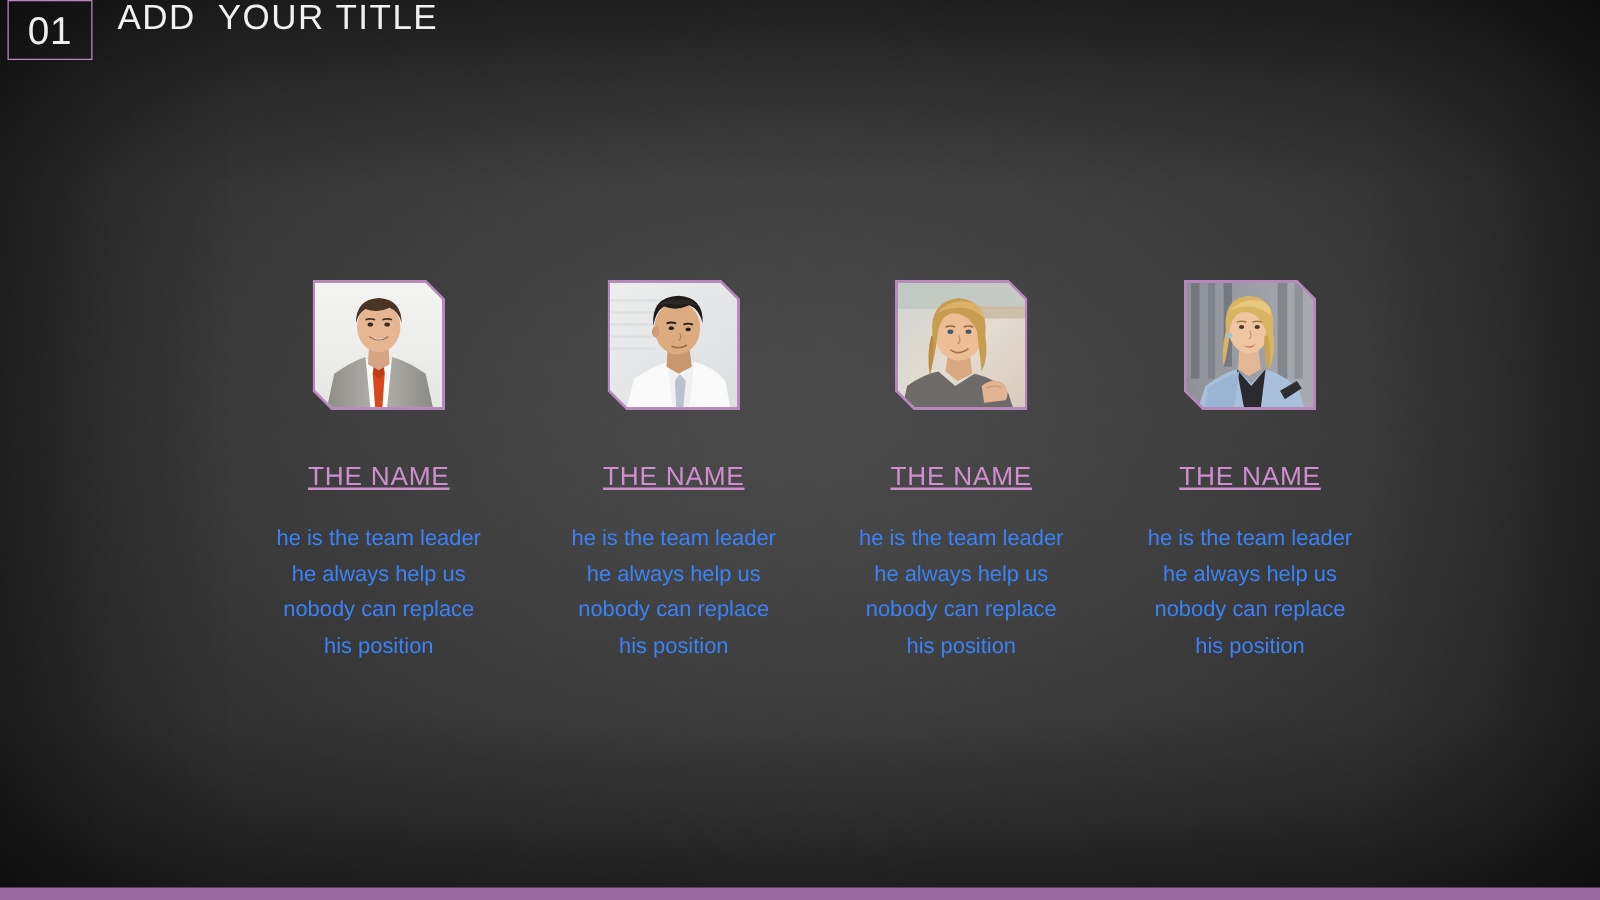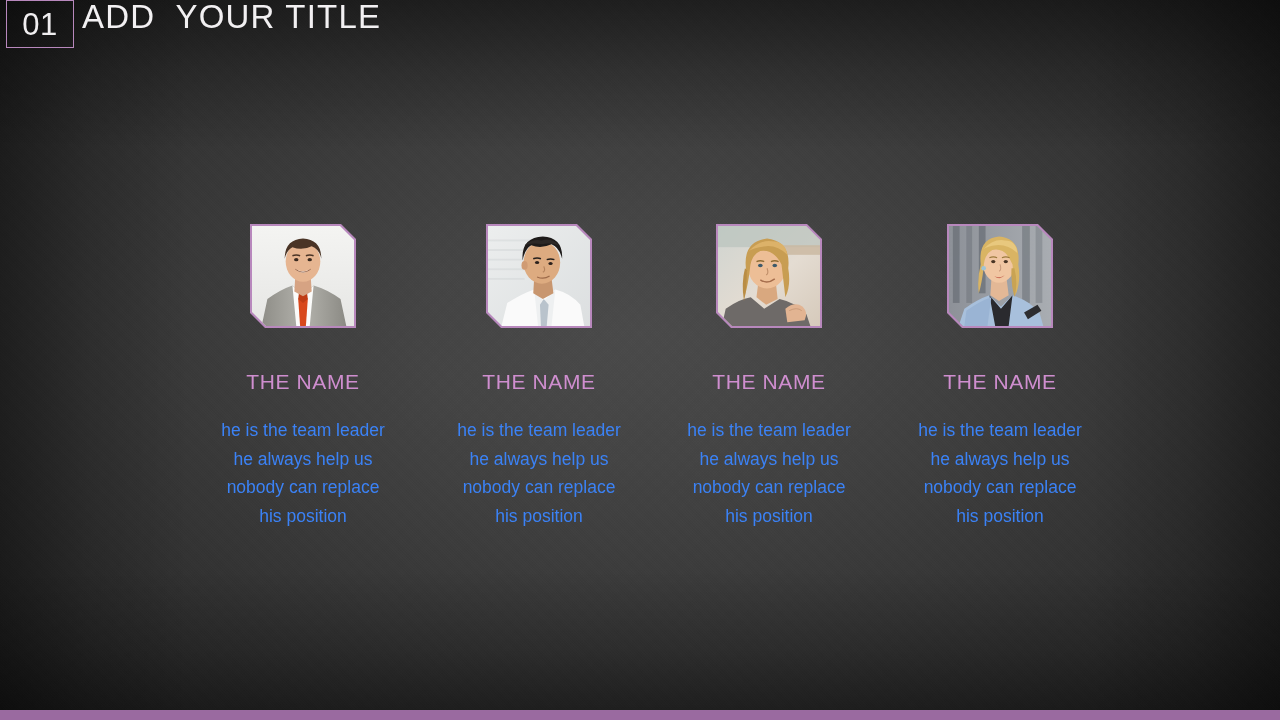--- a/index.html
+++ b/index.html
@@ -71,23 +71,23 @@
     align-items: center;
     justify-content: center;
   }
   .number-box .num {
     color: #f0eef0;
     font-size: 31px;
     line-height: 1;
     letter-spacing: 0.5px;
   }
   .title-text {
-    margin-left: 8px;
+    margin-left: 20px;
     color: #f2f0f2;
-    font-size: 33px;
+    font-size: 28px;
     line-height: 1;
     letter-spacing: 1.2px;
     white-space: pre;
   }
 
   
   .team-row {
     position: absolute;
     top: 0;
     left: 0;
@@ -119,20 +119,21 @@
   }
   .photo-inner svg { display: block; width: 100%; height: 100%; }
 
   .member-name {
     margin-top: 0;
     color: #cf8ecf;
     font-size: 21px;
     line-height: 1;
     letter-spacing: 0.6px;
     white-space: nowrap;
+    text-decoration: underline;
   }
   .member-desc {
     color: #3b82f6;
     font-size: 17.5px;
     line-height: 28.5px;
     white-space: pre-line;
   }
 
   
   .bottom-bar {

